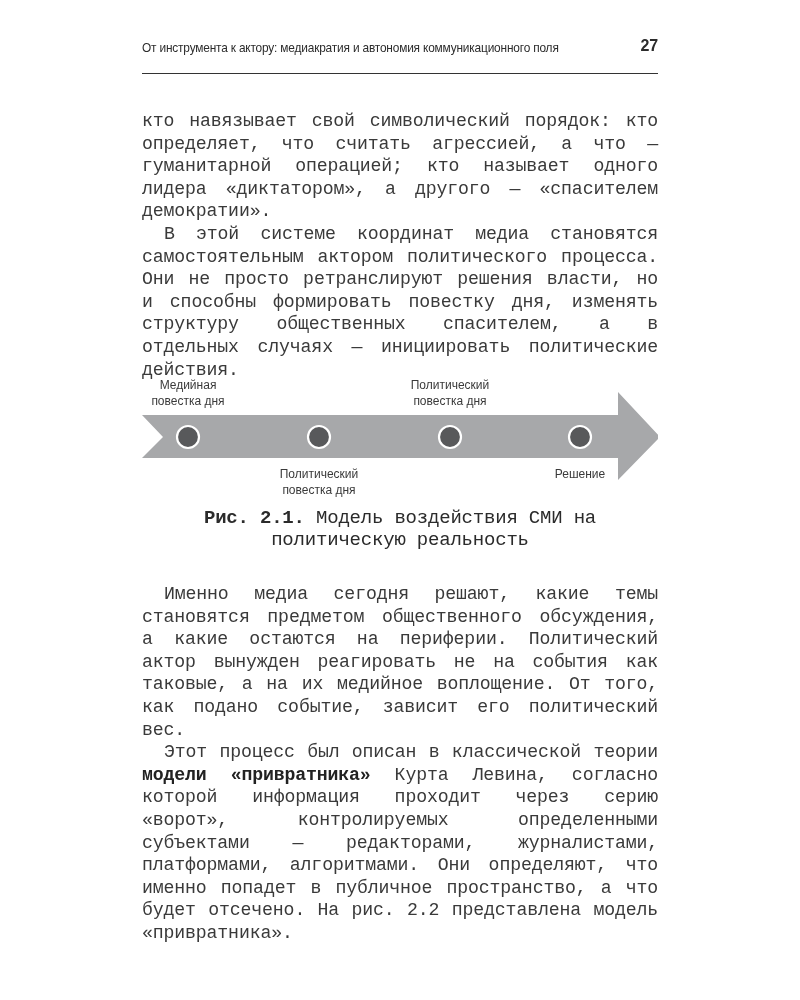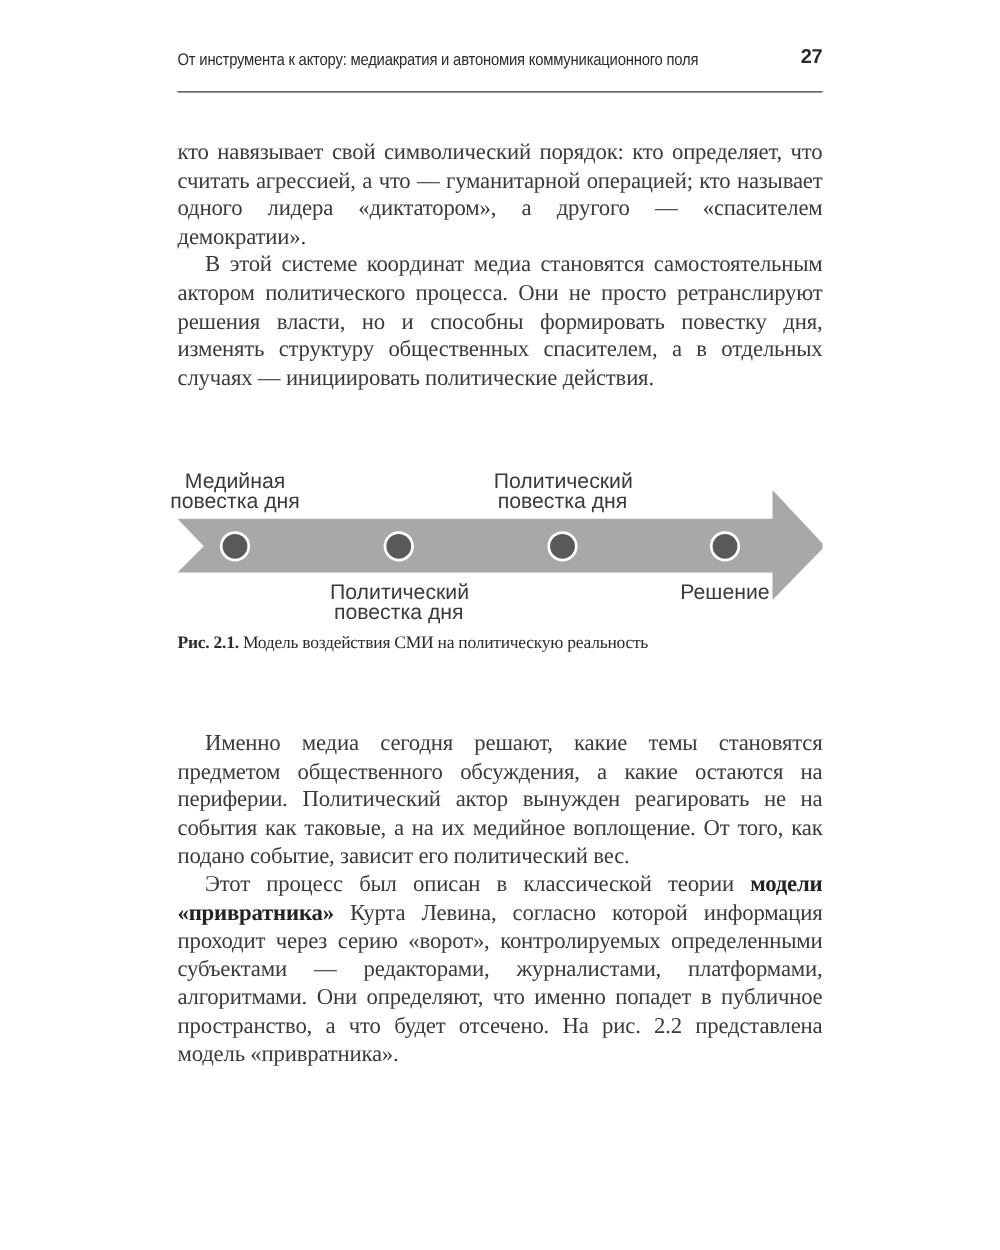--- a/index.html
+++ b/index.html
@@ -11,38 +11,38 @@
       font-family: "Liberation Sans", sans-serif;
       font-size: 13.5px; color: #2b2b2b;
       display: flex; justify-content: space-between; align-items: flex-end;
       padding-bottom: 18px; box-sizing: border-box;
       letter-spacing: -0.2px;
     }
     .running-head .title { transform: scaleX(0.88); transform-origin: left bottom; white-space: nowrap; }
     .running-head .page-number { font-weight: bold; font-size: 16px; }
     .body-text {
       position: absolute; left: 0; width: 516px;
-      font-family: Liberation Serif, serif;
+      font-family: Liberation Mono, monospace;
       font-size: 18.2px; line-height: 22.6px; color: #3a3a3a;
       text-align: justify; letter-spacing: -0.15px;
     }
     .body-text p { margin: 0; }
     .body-text p.indent { text-indent: 22px; }
     .body-text b { color: #222; }
     .block1 { top: 110px; }
     .block2 { top: 543px; margin-top: 40px; }
     .figure { position: absolute; left: 0; top: 370px; width: 516px; height: 135px; }
     .figure svg { position: absolute; left: 0; top: 0; }
     .fig-label {
       position: absolute; font-family: "Liberation Sans", sans-serif;
-      font-size: 17px; line-height: 16px; color: #3a3a3a; text-align: center;
+      font-size: 12px; line-height: 16px; color: #3a3a3a; text-align: center;
     }
     .caption {
-      position: absolute; left: 0; top: 507px; width: 516px; 
-      font-family: Liberation Serif, serif; font-size: 14px; color: #2b2b2b;
+      position: absolute; left: 0; top: 507px; width: 516px; text-align: center;
+      font-family: Liberation Mono, monospace; font-size: 19px; color: #2b2b2b;
       letter-spacing: -0.2px;
     }
     .caption .cap-num { font-weight: bold; }
   </style>
 </head>
 <body>
 
 <div class="page">
 
   <div class="running-head">

